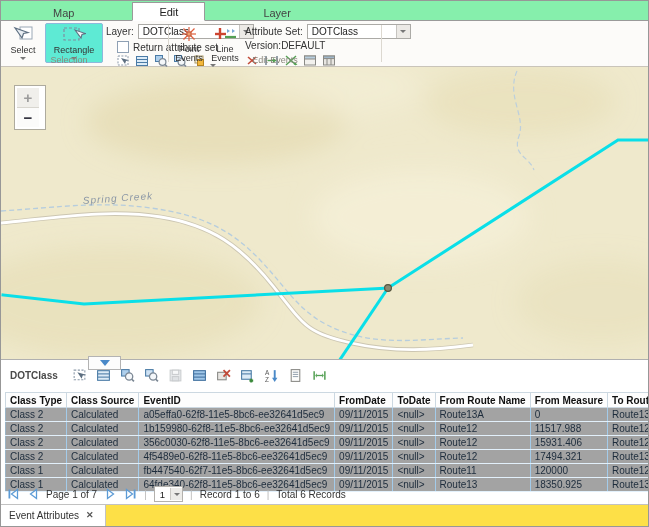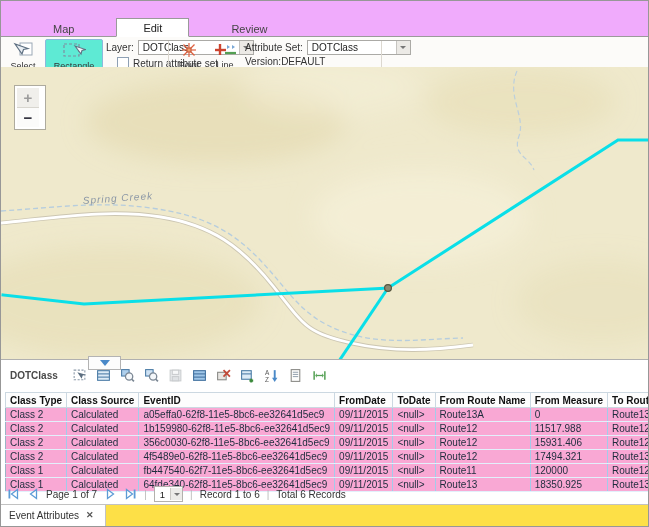--- a/index.html
+++ b/index.html
@@ -1,23 +1,23 @@
 <!DOCTYPE html>
 <html><head>
 <meta charset="utf-8">
 <style>
   html,body{margin:0;padding:0;background:#d8d8d8;}
   body{width:649px;height:527px;font-family:"Liberation Sans",sans-serif;-webkit-font-smoothing:antialiased;}
   .window{position:relative;width:647px;height:525px;border:1px solid #979797;background:#fff;overflow:hidden;}
 
   
-  .tabbar{height:36px;background:#f0abfc;border-bottom:1px solid #9a9a9a;display:flex;align-items:flex-end;box-sizing:border-box;}
+  .tabbar{height:20px;background:#86efac;border-bottom:1px solid #9a9a9a;display:flex;align-items:flex-end;box-sizing:border-box;}
   .tab{font-size:11px;color:#444;padding:3px 26px 2px 26px;position:relative;top:1px;white-space:nowrap;}
   .tab:first-child{margin-left:26px;}
-  .tab + .tab{margin-left:16px;}
+  .tab + .tab{margin-left:32px;}
   .tab.active{background:#fff;border:1px solid #9a9a9a;border-bottom:1px solid #fff;color:#222;}
   .toolbar{position:relative;height:45px;background:#fcfbf9;border-bottom:1px solid #c9c4ba;}
   .bigbtn{position:absolute;top:2px;height:40px;display:flex;flex-direction:column;align-items:center;justify-content:flex-start;font-size:9px;color:#333;box-sizing:border-box;border:1px solid transparent;border-radius:2px;padding-top:2px;}
   .bigbtn.active{background:#5eead4;border-color:#8db8dc;}
   .bigbtn .blabel{line-height:9px;text-align:center;margin-top:1px;}
   .ct{width:0;height:0;border-left:3px solid transparent;border-right:3px solid transparent;border-top:3px solid #777;margin-top:2px;}
   .fieldrow{position:absolute;display:flex;align-items:center;font-size:10px;color:#333;white-space:nowrap;}
   .dd{display:inline-flex;align-items:center;height:15px;background:#fff;border:1px solid #abaaa6;box-sizing:border-box;margin-left:4px;}
   .dd .val{font-size:10px;color:#222;padding:0 4px;flex:1;}
   .dd .db{width:13px;height:13px;background:#eceae6;border-left:1px solid #c6c4c0;display:flex;align-items:center;justify-content:center;}
@@ -35,42 +35,42 @@
   .zbtn.zout{background:#fbfbfa;color:#2c2c38;font-size:15px;}
   .collapse-tab{position:absolute;left:87px;top:355px;width:31px;height:12px;background:#fcfcfc;border:1px solid #b3b3b3;display:flex;align-items:center;justify-content:center;z-index:5;}
   .collapse-tab .tri{width:0;height:0;border-left:5px solid transparent;border-right:5px solid transparent;border-top:6px solid #4a89c8;}
 
   
   .table-panel{position:absolute;top:358px;left:0;width:647px;height:147px;background:#fff;border-top:1px solid #b0b0b0;box-sizing:border-box;}
   .panel-toolbar{height:30px;display:flex;align-items:center;padding-left:9px;gap:9px;}
   .panel-title{font-size:10px;font-weight:bold;color:#4a4a4a;margin-right:5px;}
   .etable{position:absolute;left:4px;right:4px;top:32px;border-collapse:collapse;table-layout:fixed;font-size:10px;border:1px solid #9ab4c6;}
   .etable th{text-align:left;font-weight:bold;color:#111;background:#fdfdfd;border:1px solid #ccd8e1;padding:1px 4px;height:12px;overflow:hidden;white-space:nowrap;}
-  .etable td{background:#f9a8d4;color:#1d2c3c;border-right:1px solid #a3cbea;border-bottom:1px solid #e2f0fb;padding:1px 4px;height:10px;overflow:hidden;white-space:nowrap;margin-left:14px;}
+  .etable td{background:#a3a3a3;color:#1d2c3c;border-right:1px solid #a3cbea;border-bottom:1px solid #e2f0fb;padding:1px 4px;height:10px;overflow:hidden;white-space:nowrap;margin-left:14px;}
   .pagination{position:absolute;left:5px;right:4px;bottom:3px;height:18px;display:flex;align-items:center;gap:7px;font-size:10px;color:#333;}
   .pagesep{color:#b9b9b9;}
   .pgdd{display:inline-flex;align-items:center;height:14px;background:#fff;border:1px solid #b3b1ad;}
   .pgdd .val{font-size:9.5px;padding:0 5px;color:#222;}
   .pgdd .db{width:11px;height:12px;background:#ecebe8;border-left:1px solid #c9c7c3;display:flex;align-items:center;justify-content:center;}
   .navbtn{display:flex;align-items:center;justify-content:center;width:13px;height:13px;}
 
   
   .bottom-bar{position:absolute;left:0;right:0;bottom:0;height:22px;background:#fde047;border-top:1px solid #c2c2c2;display:flex;align-items:stretch;box-sizing:border-box;}
   .bottom-tab{display:flex;align-items:center;gap:7px;background:#fff;border-right:1px solid #c2c2c2;padding:0 11px 0 8px;font-size:10px;color:#333;}
   .bclose{color:#555;font-size:9px;font-weight:bold;line-height:9px;}
 </style>
 </head>
 <body>
 
 <div class="window">
 
   <div class="tabbar">
     <div class="tab">Map</div>
     <div class="tab active">Edit</div>
-    <div class="tab">Review</div>
+    <div class="tab">Layer</div>
   </div>
 
   <div class="toolbar">
 
     <div class="bigbtn" style="left:2px;width:40px;">
       <span>
         <svg width="22" height="17" viewBox="0 0 22 17">
           <rect x="8" y="1" width="12" height="12" fill="#fff" stroke="#9aa8b6" stroke-width="1"></rect>
           <path d="M3 2 L10 12 L11.5 7.5 L16 6.5 Z" fill="#e9eef3" stroke="#5d6f81" stroke-width="1.2"></path>
         </svg>

